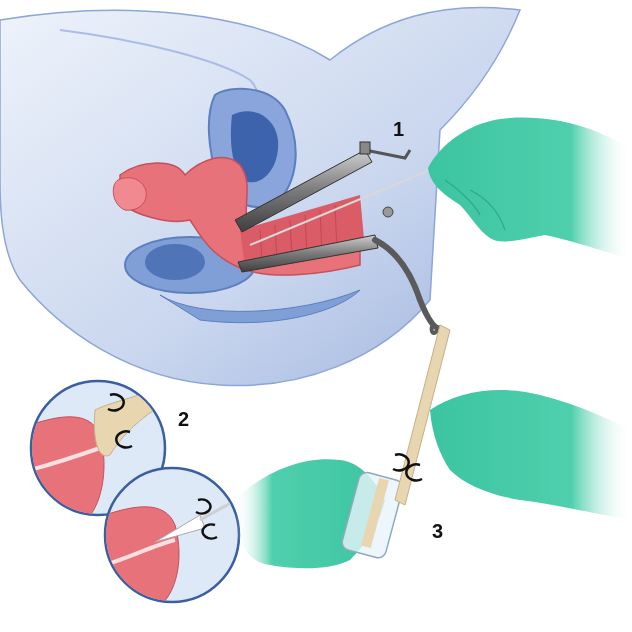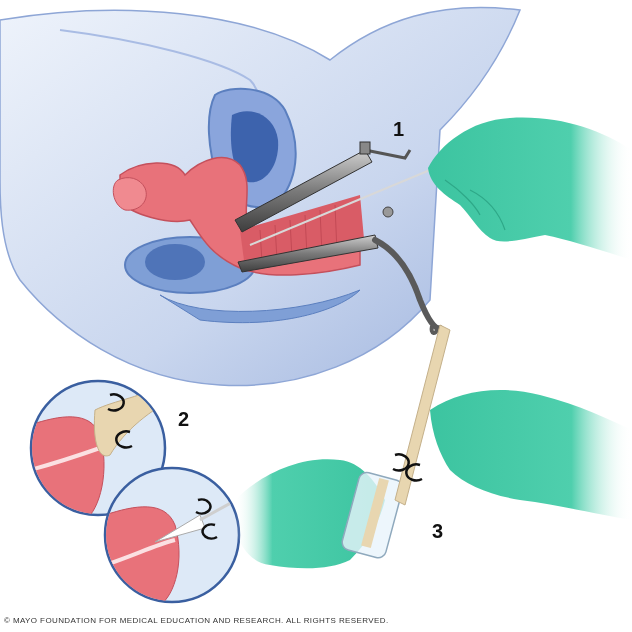--- a/index.html
+++ b/index.html
@@ -141,14 +141,13 @@
       <path d="M440,325 L450,330 L405,505 L395,500 Z" fill="#e8d6b0" stroke="#c4b08a"></path>
       <path d="M395,455 a10,8 0 1 1 -2,14" fill="none" stroke="#111" stroke-width="2.5"></path>
       <path d="M420,465 a10,8 0 1 0 2,14" fill="none" stroke="#111" stroke-width="2.5"></path>
     </g>
   </svg>
 
   <div class="step-label" style="left:393px; top:118px;">1</div>
   <div class="step-label" style="left:178px; top:408px;">2</div>
   <div class="step-label" style="left:432px; top:520px;">3</div>
 
-  <div class="copyright">© MAYO FOUNDATION FOR MEDICAL EDUCATION AND RESEARCH. ALL RIGHTS RESERVED.</div>
 </div>
 
 </body></html>

